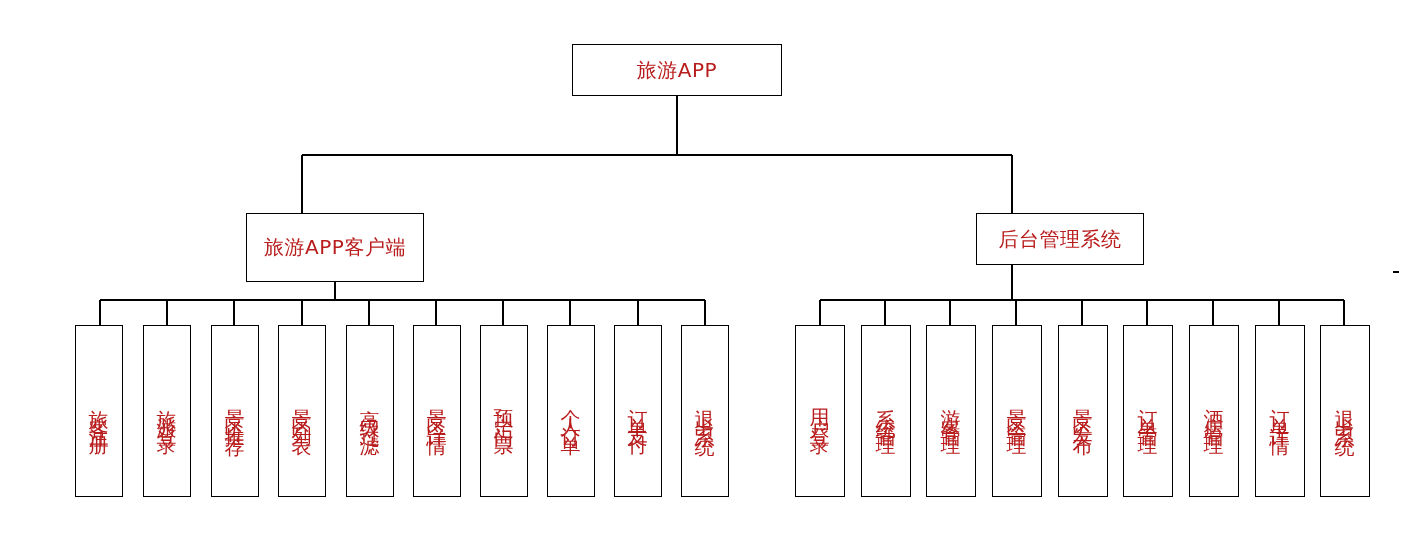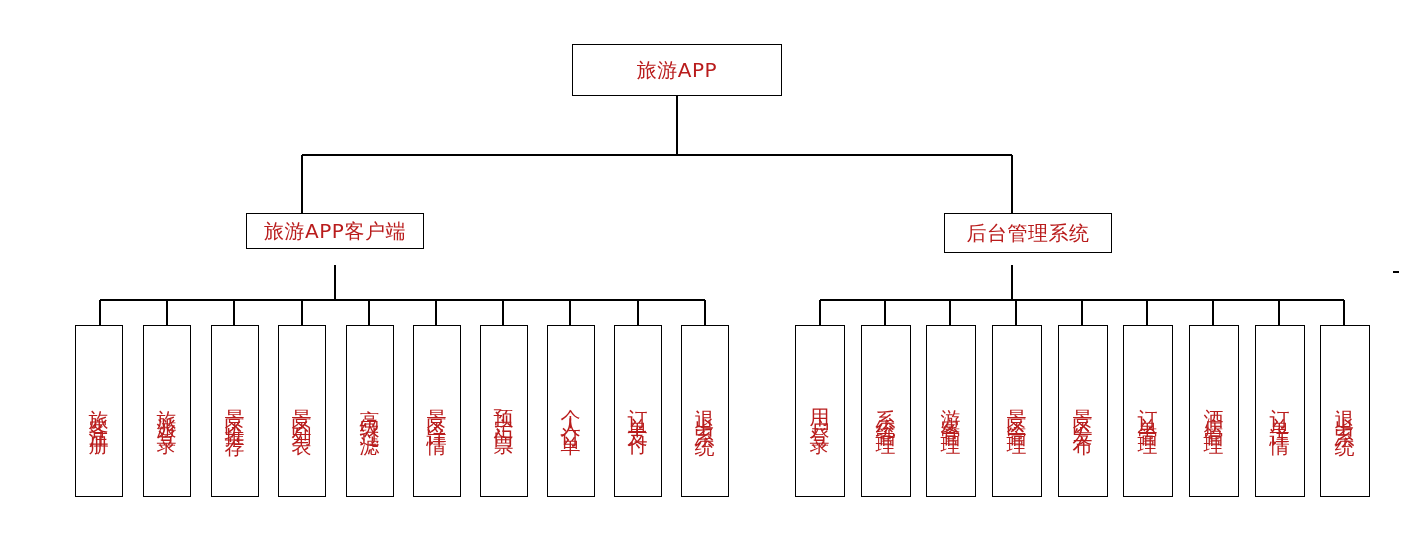--- a/index.html
+++ b/index.html
@@ -103,25 +103,25 @@
       <line x1="1213" y1="300" x2="1213" y2="325"></line>
       <line x1="1279" y1="300" x2="1279" y2="325"></line>
       <line x1="1344" y1="300" x2="1344" y2="325"></line>
     </g>
   </svg>
 
   <div class="node-box node-horizontal" style="left:572px; top:44px; width:210px; height:52px;">
     <span class="node-label">旅游APP</span>
   </div>
 
-  <div class="node-box node-horizontal" style="left:246px; top:213px; width:178px; height:36px;">
+  <div class="node-box node-horizontal" style="left:246px; top:213px; width:178px; height:69px;">
     <span class="node-label">旅游APP客户端</span>
   </div>
 
-  <div class="node-box node-horizontal" style="left:944px; top:213px; width:168px; height:40px;">
+  <div class="node-box node-horizontal" style="left:976px; top:213px; width:168px; height:52px;">
     <span class="node-label">后台管理系统</span>
   </div>
 
   <div class="node-box node-vertical" style="left:75px; top:325px; width:48px; height:172px;">
     <span class="node-label">旅客注册</span>
   </div>
   <div class="node-box node-vertical" style="left:143px; top:325px; width:48px; height:172px;">
     <span class="node-label">旅游登录</span>
   </div>
   <div class="node-box node-vertical" style="left:211px; top:325px; width:48px; height:172px;">

